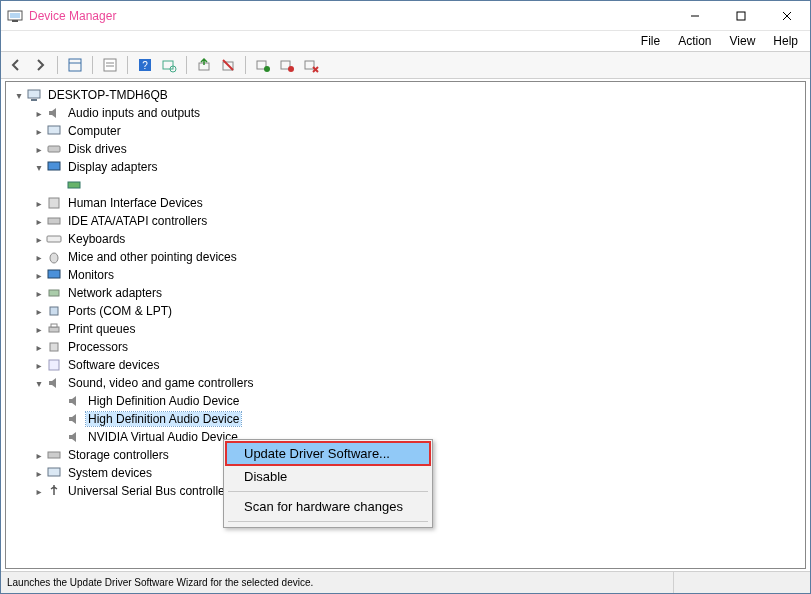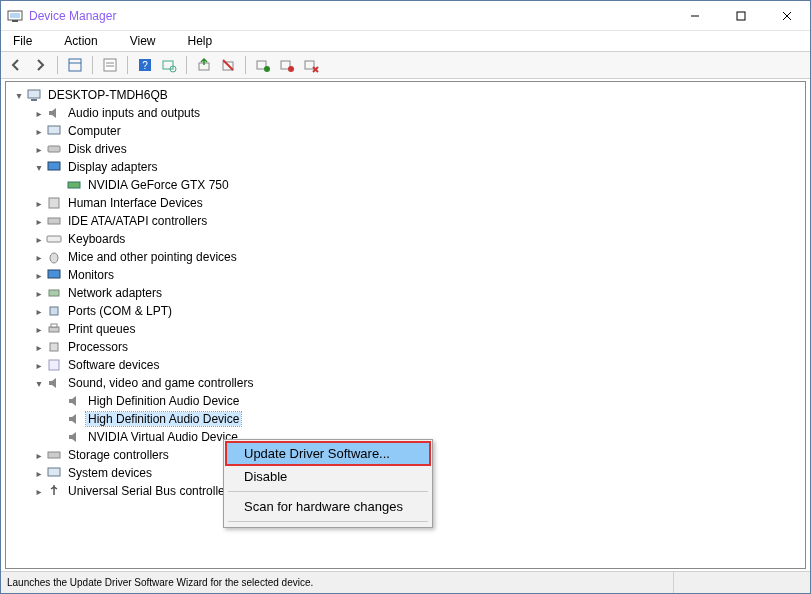--- a/index.html
+++ b/index.html
@@ -21,35 +21,36 @@
     display: flex;
     align-items: center;
     padding-left: 6px;
     border-bottom: 1px solid #e5e5e5;
   }
   .titlebar .app-icon {
     width: 16px; height: 16px;
     margin-right: 6px;
     display: inline-flex; align-items:center; justify-content:center;
   }
-  .titlebar .title { flex: 0 0 auto; font-size: 12px; color:#8b5cf6;}
+  .titlebar .title { flex: 0 0 auto; font-size: 12px; color:#ec4899;}
   .titlebar .spacer { flex: 1; }
   .win-btn {
     width: 46px; height: 30px;
     display: flex; align-items: center; justify-content: center;
     font-family: "Segoe UI Symbol", sans-serif;
     font-size: 11px;
   }
   
   .menubar {
     height: 20px;
     display: flex;
     align-items: center;
     padding: 0 4px;
-    gap: 16px;
+    gap: 2px;
+    justify-content: flex-end;
   }
   .menu-item { padding: 2px 8px; }
   
   .toolbar {
     height: 28px;
     border-top: 1px solid #d0d0d0;
     border-bottom: 1px solid #d0d0d0;
     display: flex;
     align-items: center;
     padding: 0 4px;
@@ -304,21 +305,20 @@
             </div>
         <ul>
           <li>
                 <div class="node">
                   <span class="twisty none">▸</span>
                   <span class="nicon">
                     <svg viewBox="0 0 16 16">
                       <rect x="2" y="5" width="12" height="6" fill="#67b36a" stroke="#376"></rect>
                     </svg>
                   </span>
-                  <span class="nlabel">NVIDIA GeForce GTX 750</span>
                 </div>
               </li>
         </ul>
       </li>
       <li>
             <div class="node">
               <span class="twisty">▸</span>
               <span class="nicon">
                 <svg viewBox="0 0 16 16">
                   <rect x="3" y="3" width="10" height="10" fill="#ddd" stroke="#888"></rect>

